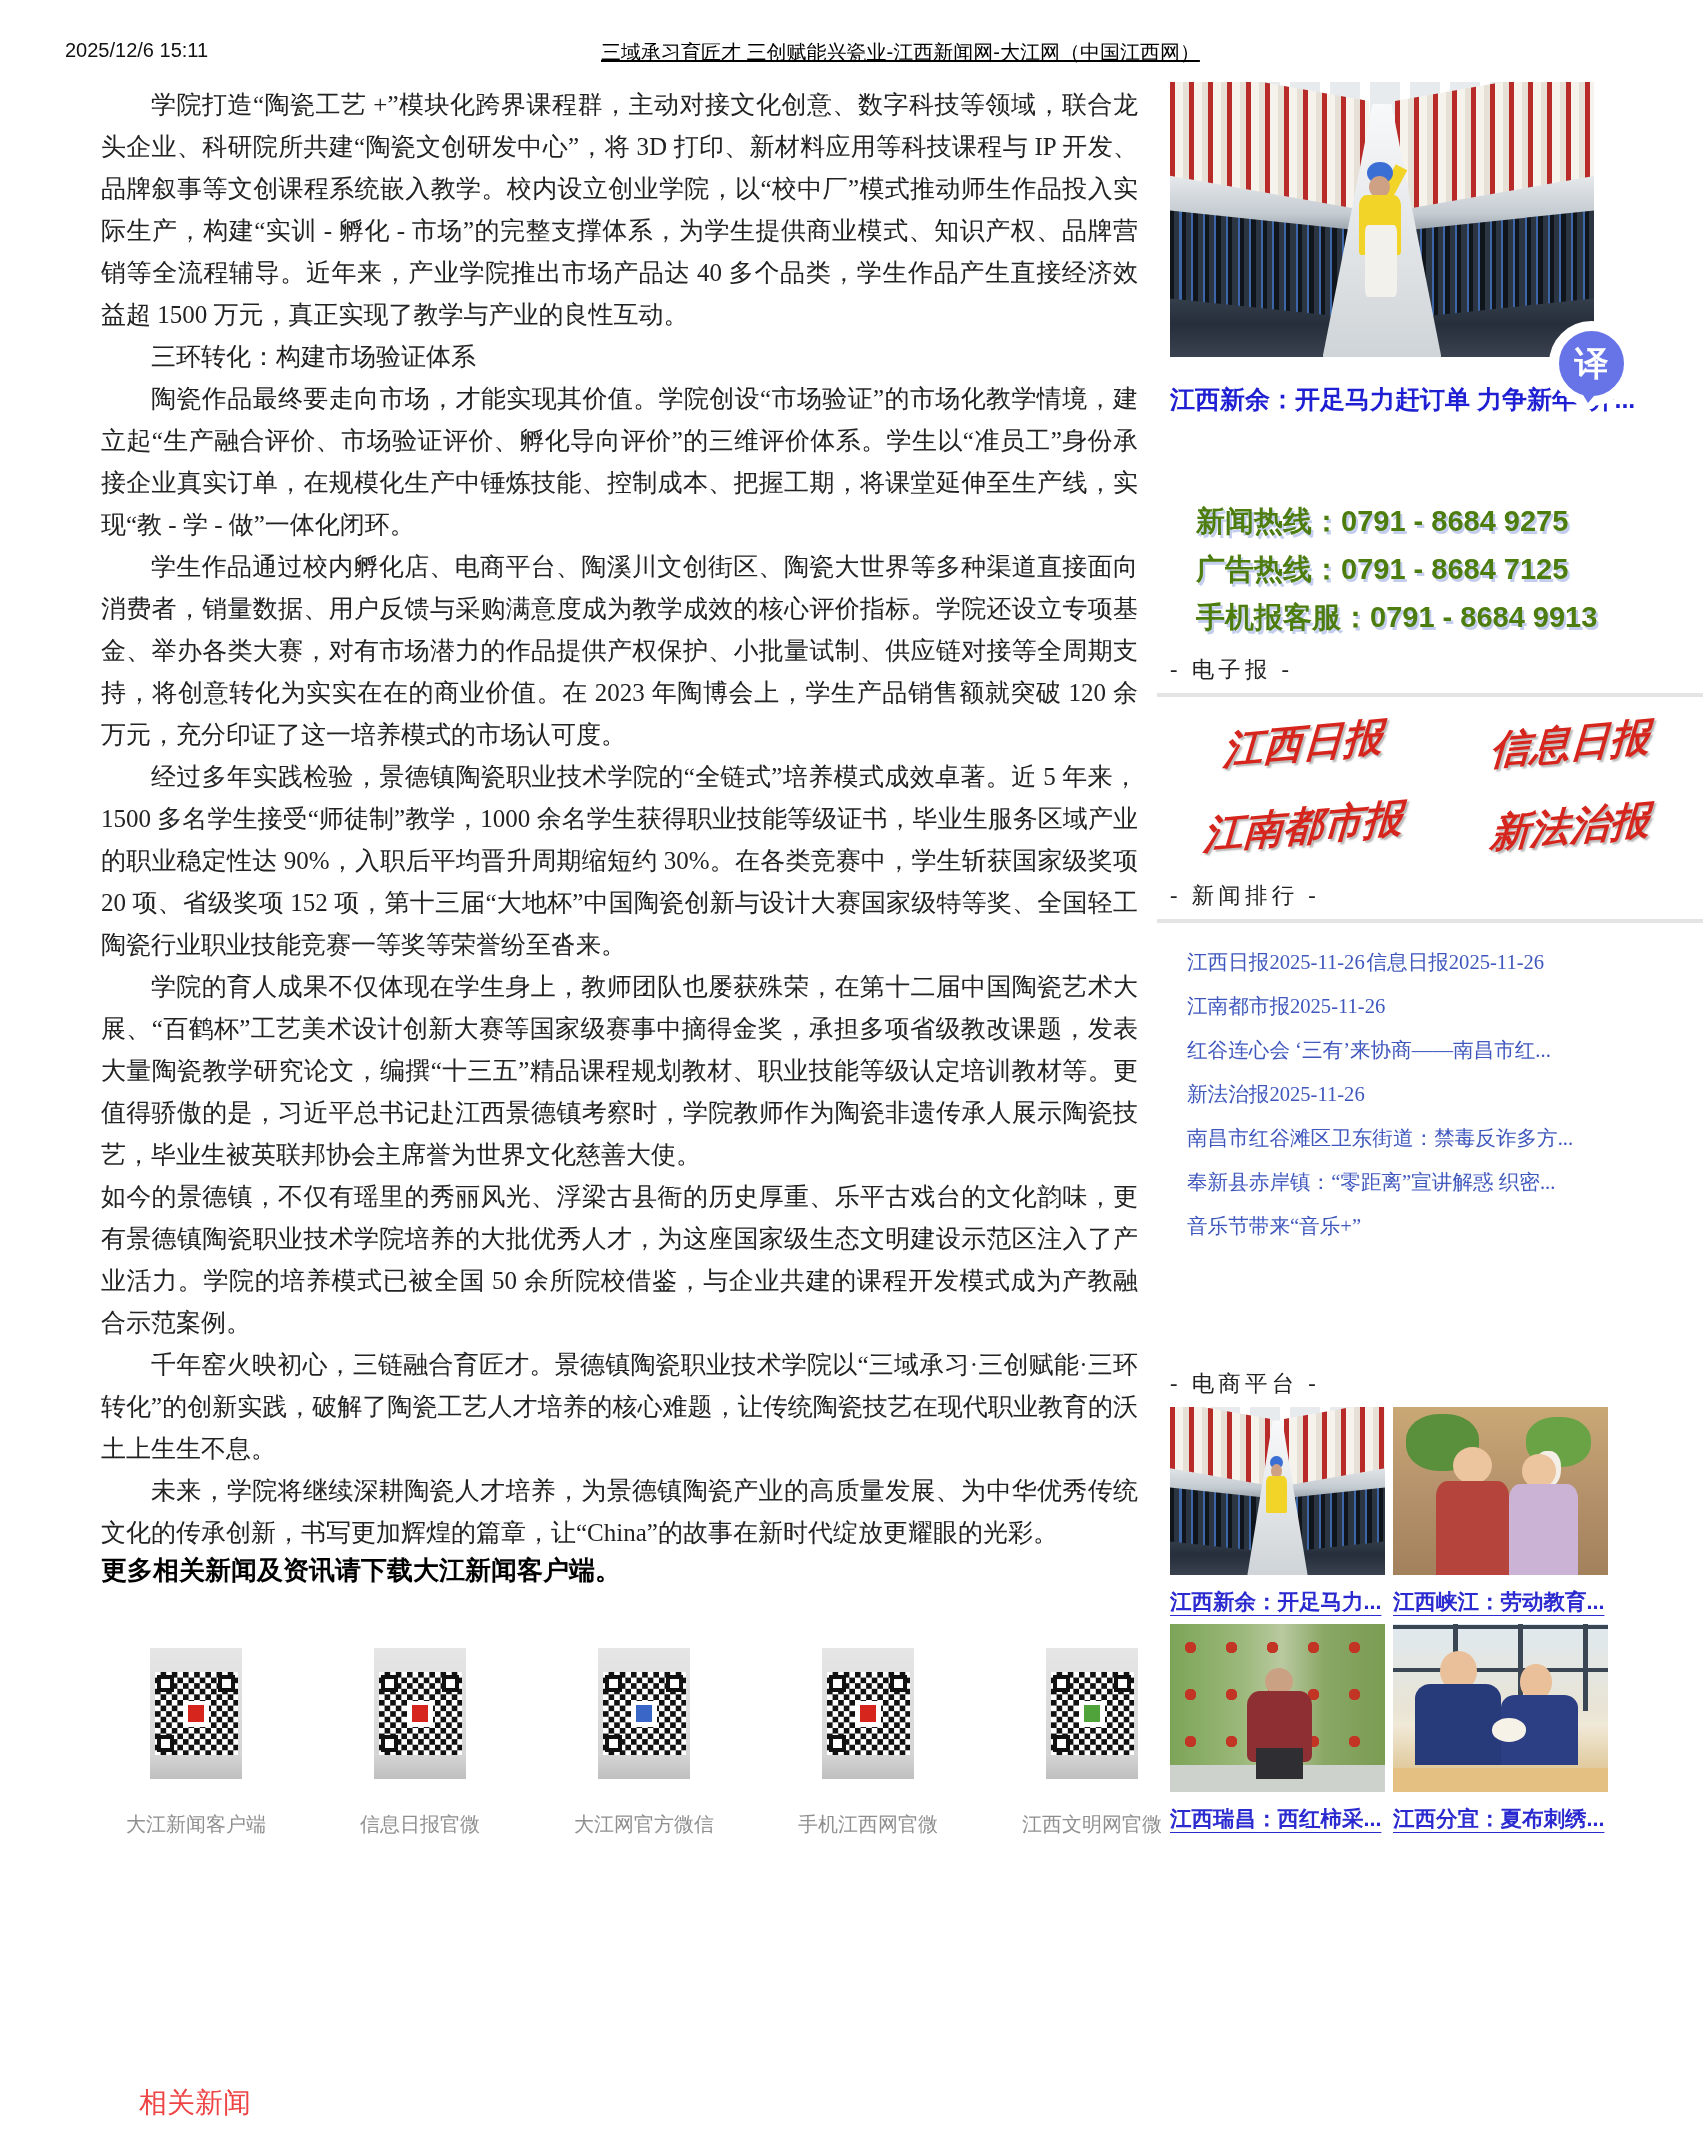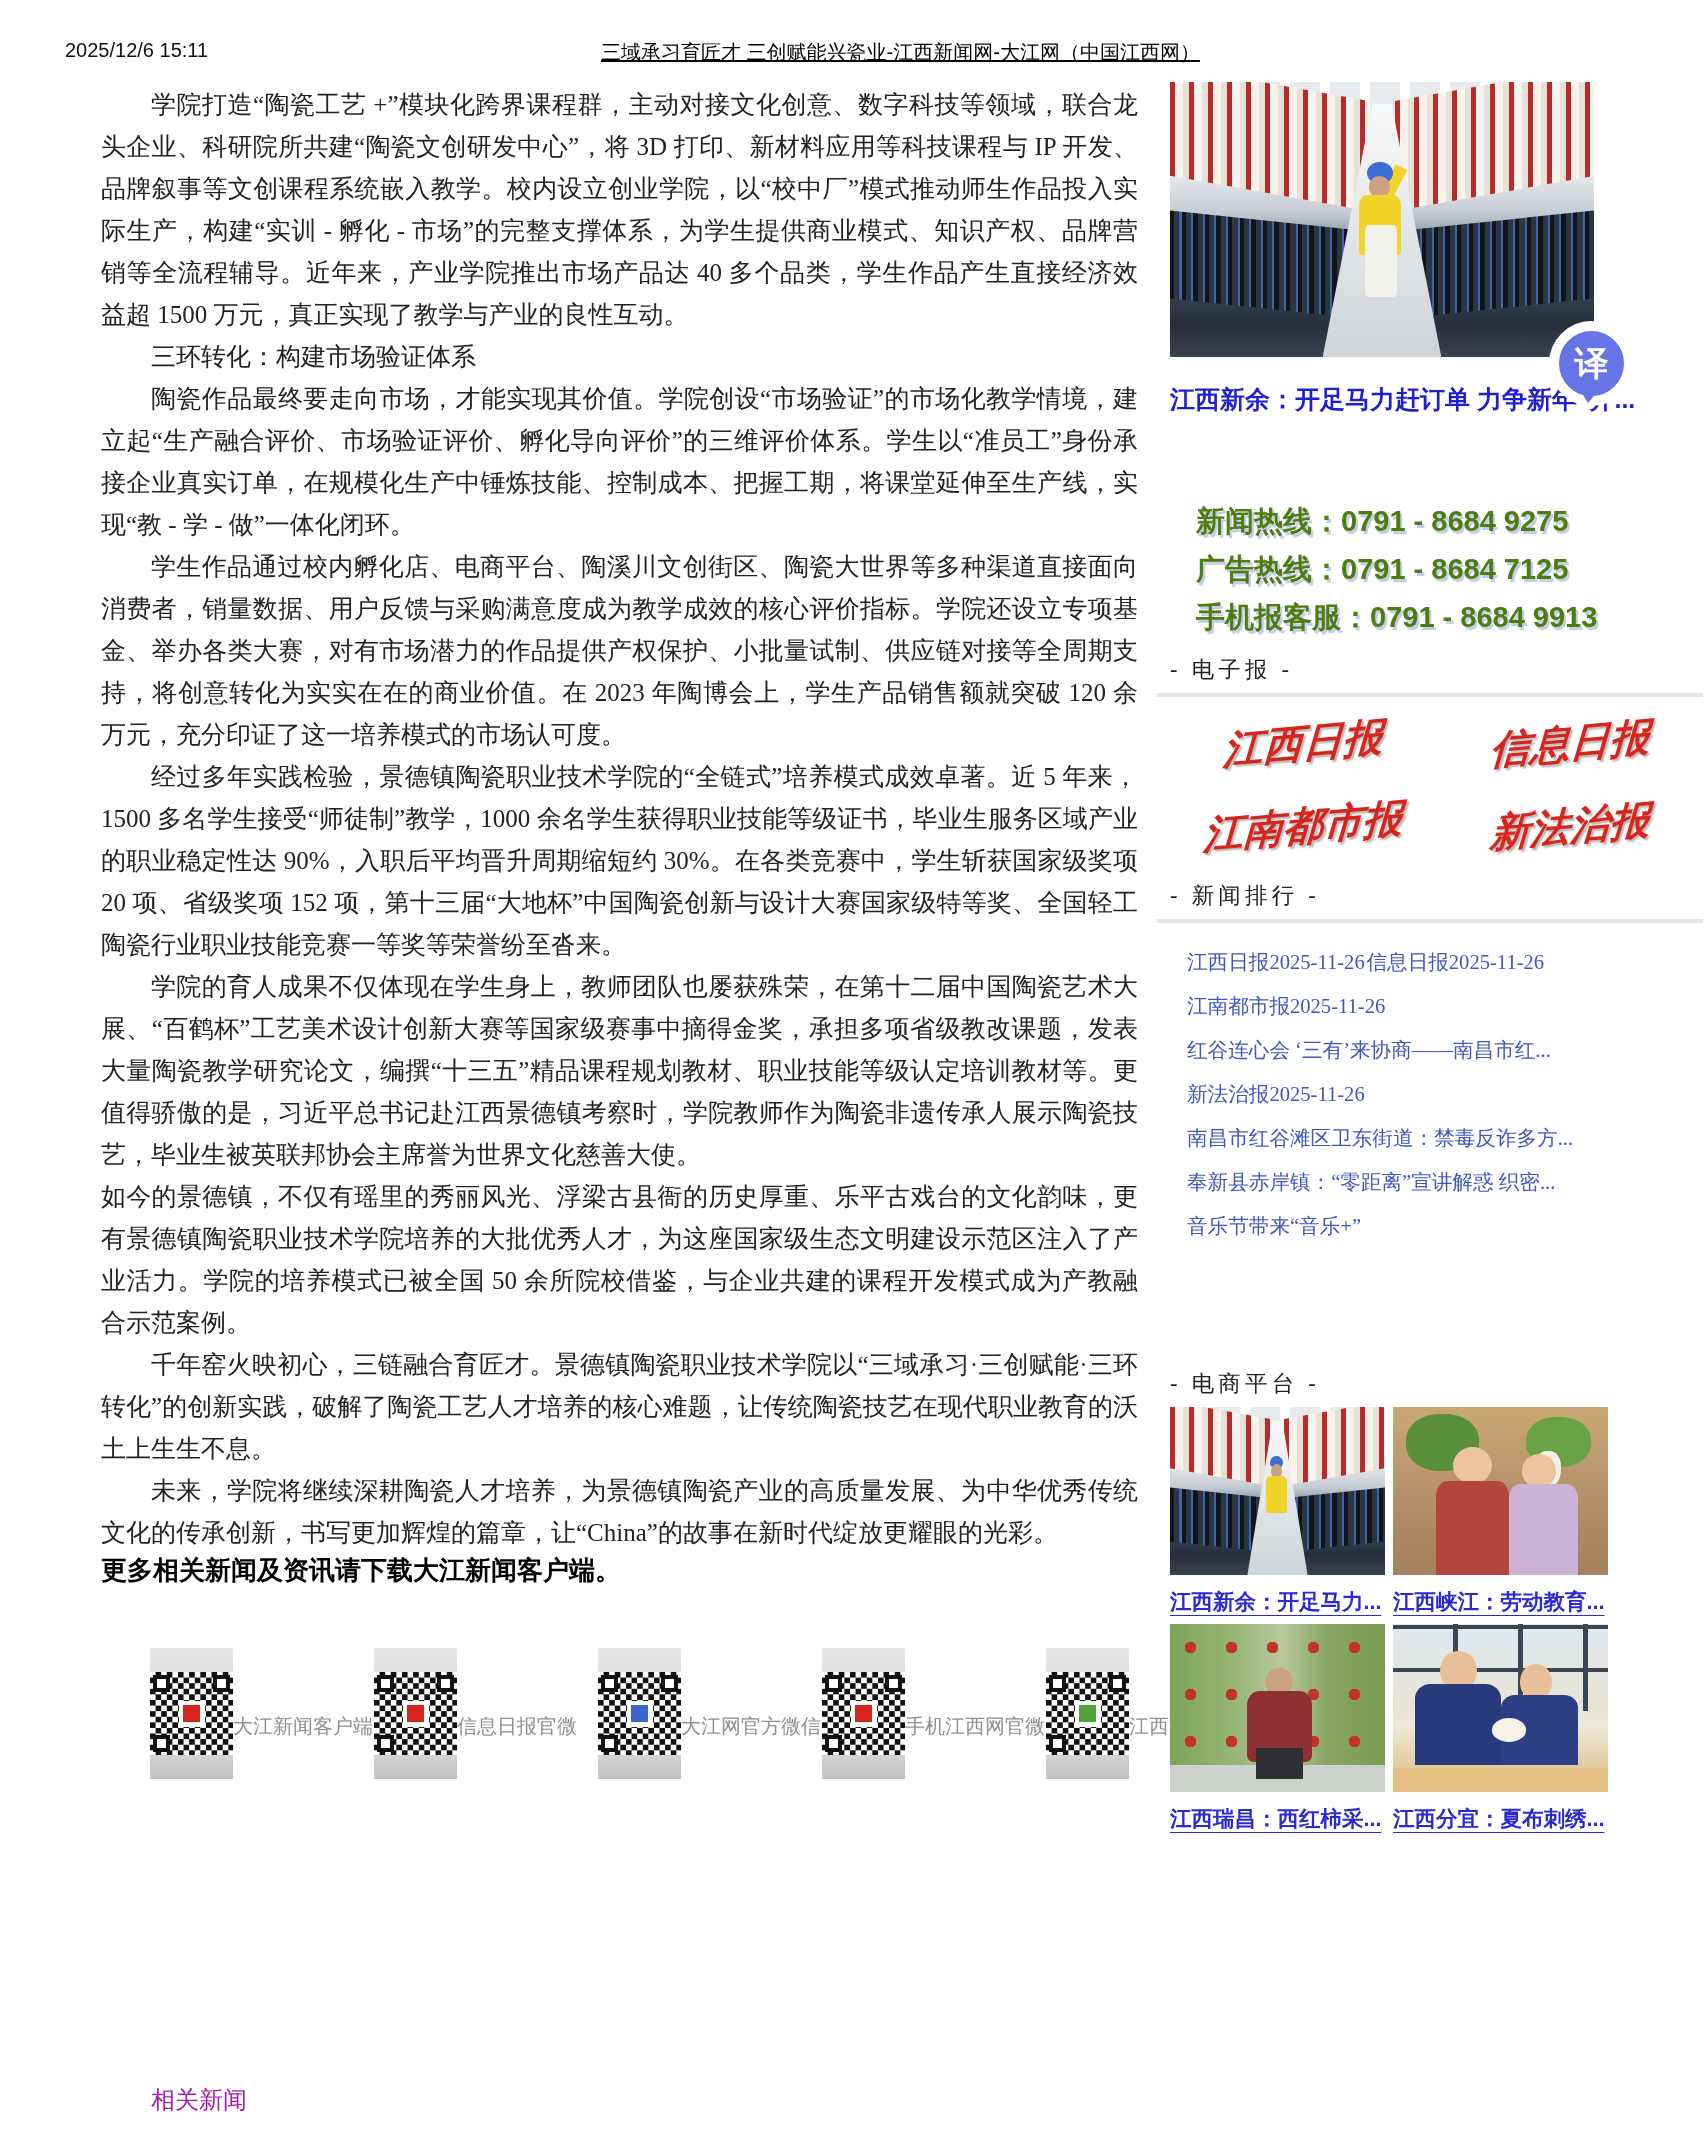--- a/index.html
+++ b/index.html
@@ -17,40 +17,40 @@
            font-size:25px;line-height:42px;text-align:justify;color:#222;}
   .article p{margin:0;text-indent:2em;}
   .article p.noindent{text-indent:0;}
 
   .download-note{margin-top:108px;text-indent:0 !important;
                  font-family:Liberation Serif, serif;
                  font-weight:bold;font-size:26px;color:#000;text-align:left;line-height:34px;}
 
   
   .qr-row{display:flex;margin-top:60px;padding-left:37px;gap:120px;}
-  .qr-item{width:92px;display:flex;flex-direction:row;align-items:center;padding-left:12px;}
+  .qr-item{width:92px;display:flex;flex-direction:column;align-items:center;padding-left:12px;}
   .qr-frame{width:92px;height:131px;background:linear-gradient(180deg,#e6e6e6 0%,#d4d4d4 82%,#bfbfbf 100%);
             display:flex;align-items:center;justify-content:center;}
   .qr-code{position:relative;width:83px;height:83px;background:#fff;
            background-image:repeating-conic-gradient(#111 0% 25%, #fff 0% 50%);
            background-size:11.2px 11.2px;}
   .qr-code .f{position:absolute;width:17px;height:17px;border:4.7px solid #111;background:#fff;box-sizing:border-box;}
   .qr-code .f.tl{top:2.6px;left:2.6px}.qr-code .f.tr{top:2.6px;right:2.6px}.qr-code .f.bl{bottom:2.6px;left:2.6px}
   .qr-logo{position:absolute;inset:0;margin:auto;width:26px;height:26px;background:#fff;
            display:flex;align-items:center;justify-content:center;}
   .qr-logo i{display:block;width:16.3px;height:16.3px;}
   .qr-item:nth-child(1) .qr-logo i{background:#d6251d;}
   .qr-item:nth-child(2) .qr-logo i{background:#d6251d;}
   .qr-item:nth-child(3) .qr-logo i{background:#3a66c8;}
   .qr-item:nth-child(4) .qr-logo i{background:#d6251d;}
   .qr-item:nth-child(5) .qr-logo i{background:#4fa33a;}
   .qr-label{margin-top:24px;font-size:20px;color:#8f8f8f;white-space:nowrap;}
 
-  .related-news{position:absolute;left:151px;top:2084px;
-                font-family:"Liberation Serif","DejaVu Serif",serif;font-size:24px;color:#a21caf;}
+  .related-news{position:absolute;left:139px;top:2084px;
+                font-family:"Liberation Serif","DejaVu Serif",serif;font-size:28px;color:#ef4444;}
 
   
   .sidebar{position:absolute;left:1170px;top:82px;width:533px;}
 
   .hero{position:absolute;left:0;top:0;width:424px;height:275px;}
   .trans-btn{position:absolute;left:379px;top:239px;width:65px;height:65px;border-radius:50%;
              background:#6674e8;border:10.3px solid #ffffff;display:flex;align-items:center;justify-content:center;
              color:#fff;font-size:34px;font-weight:bold;z-index:5;}
   .trans-btn::after{content:"";position:absolute;left:20.6px;bottom:-6.9px;width:0;height:0;
              border-left:8.6px solid transparent;border-right:11.2px solid transparent;border-top:13.8px solid #6674e8;}

